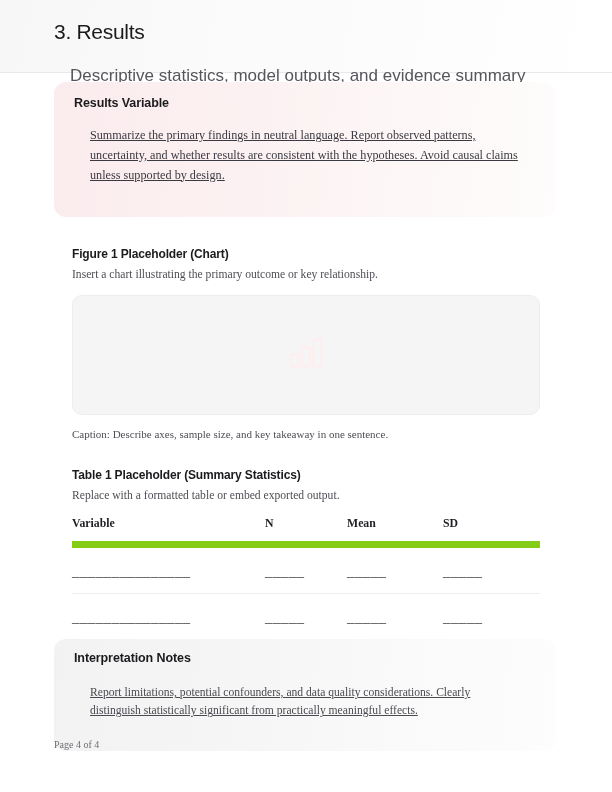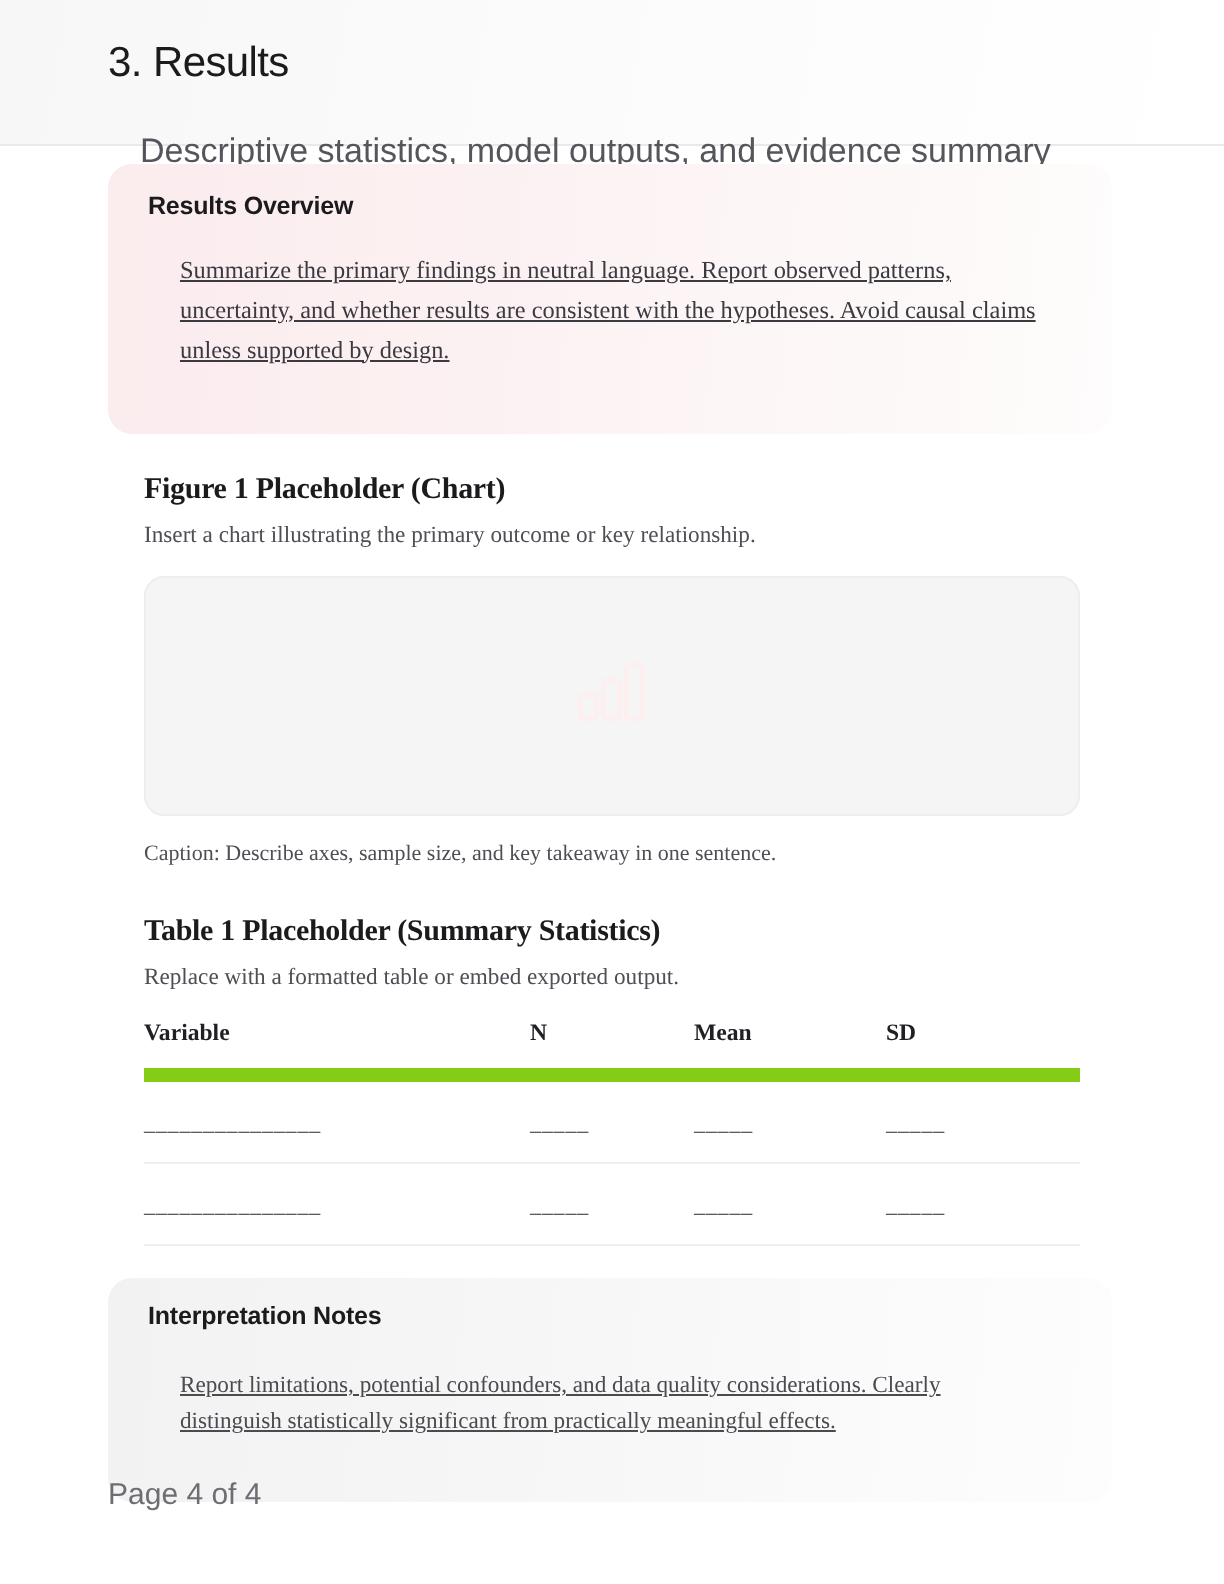--- a/index.html
+++ b/index.html
@@ -100,25 +100,25 @@
     color: #4a4a50;
   }
 
   
   .section {
     position: absolute;
     left: 72px;
     width: 468px;
   }
   .section-heading {
-    font-family: Liberation Serif, serif;
+    font-family: Liberation Sans, sans-serif;
     font-weight: bold;
-    font-size: 15px;
+    font-size: 12px;
     color: #1b1b1e;
-    margin: 4px 0 7px 0;
+    margin: 14px 0 7px 0;
     letter-spacing: -0.15px;
   }
   .section-desc {
     font-family: "Liberation Serif", serif;
     font-size: 11.6px;
     color: #4e4e55;
     margin: 0;
   }
 
   
@@ -154,56 +154,56 @@
     font-family: "Liberation Serif", serif;
     font-weight: bold;
     font-size: 11.8px;
     color: #1f1f24;
     text-align: left;
     padding: 0 0 10px 0;
     border-bottom: 7px solid #84cc16;
   }
   .stat-table td {
     font-family: "Liberation Serif", serif;
-    font-size: 11px;
+    font-size: 15px;
     color: #3d3d43;
     letter-spacing: 0.4px;
     padding: 15px 0 13px 0;
     border-bottom: 1px solid #eeeeee;
   }
   .stat-table tr:last-child td {
     border-bottom: none;
   }
   .col-variable { width: 193px; }
   .col-n       { width: 82px; }
   .col-mean    { width: 96px; }
   .col-sd      { width: 97px; }
 
   
   .page-footer {
     position: absolute;
     left: 54px;
     top: 739px;
-    font-family: Liberation Sans, sans-serif;
-    font-size: 15px;
+    font-family: Liberation Serif, serif;
+    font-size: 10px;
     color: #6d6d74;
   }
 </style>
 </head>
 <body>
 
 <div class="page-header">
   <h1 class="page-title">3. Results</h1>
   <p class="page-subtitle">Descriptive statistics, model outputs, and evidence summary</p>
 </div>
 
 <div class="content">
 
   <div class="callout callout-accent">
-    <div class="callout-title">Results Overview</div>
+    <div class="callout-title">Results Variable</div>
     <p class="callout-body">Summarize the primary findings in neutral language. Report observed patterns, uncertainty, and whether results are consistent with the hypotheses. Avoid causal claims unless supported by design.</p>
   </div>
 
   <div class="section figure-block">
     <div class="section-heading">Figure 1 Placeholder (Chart)</div>
     <p class="section-desc">Insert a chart illustrating the primary outcome or key relationship.</p>
     <div class="figure-box">
       <span>
         <svg width="34" height="30" viewBox="0 0 34 30" fill="none" aria-hidden="true">
           <rect x="1.2" y="16.5" width="8" height="12" rx="1.6" stroke="#fdeef0" stroke-width="2.4"></rect>

